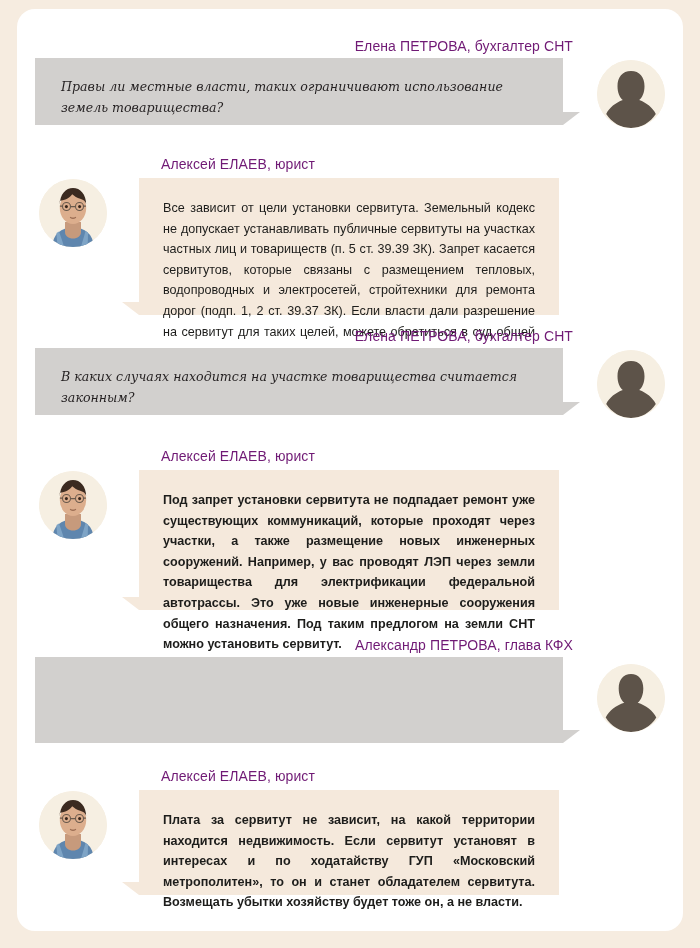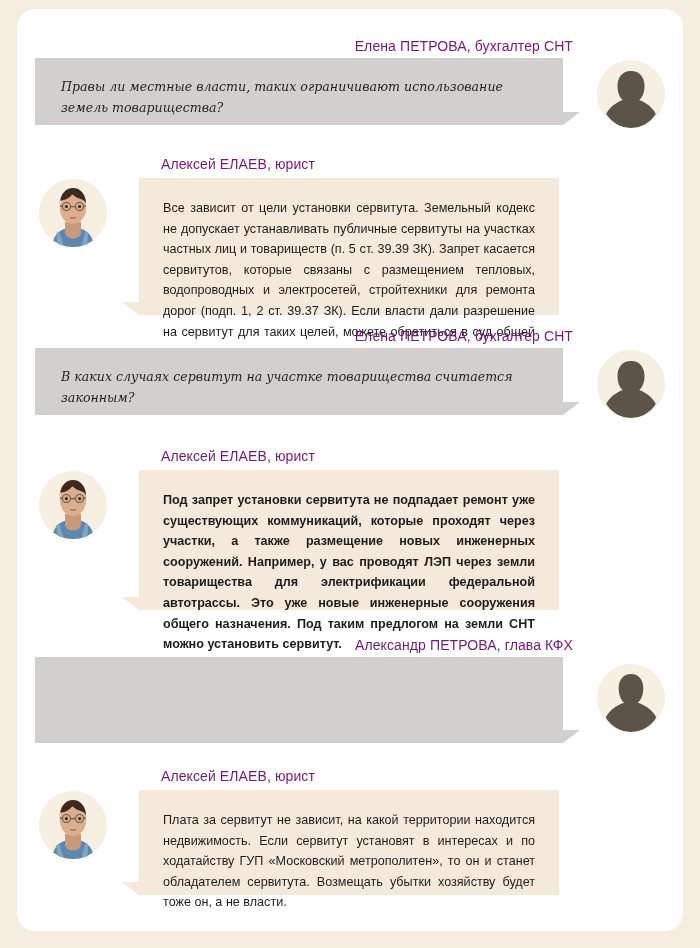--- a/index.html
+++ b/index.html
@@ -178,21 +178,21 @@
             <ellipse cx="40.6" cy="27.6" rx="1.5" ry="1.6" fill="#37261c"></ellipse>
             <path d="M31.5 38.5c1.6 1 3.4 1 5 0" stroke="#9d6f55" stroke-width="1.3" fill="none" stroke-linecap="round"></path>
           </g>
         </svg>
       </div>
     </div>
 
     <div class="block" style="top:320px;height:110px;">
       <div class="speaker q-name">Елена ПЕТРОВА, бухгалтер СНТ</div>
       <div class="bubble q-bubble" style="top:19px;height:67px;">
-        <p class="q-text">В каких случаях сервитут на участке товарищества считается законным?</p>
+        <p class="q-text">В каких случаях находится на участке товарищества считается законным?</p>
         <span class="tail"></span>
       </div>
       <div class="avatar q-avatar" style="top:21px;">
         <svg viewBox="0 0 68 68">
           <circle cx="34" cy="34" r="34" fill="#f6efe2"></circle>
           <path d="M34 11c-8.6 0-13.5 6.2-13.5 15.2 0 6.3 2.1 11.3 5.3 13.9 -7.3 2.6-13.4 7.6-16.6 13.9C14.6 62.4 23.7 68 34 68s19.4-5.6 24.8-14c-3.2-6.3-9.3-11.3-16.6-13.9 3.2-2.6 5.3-7.6 5.3-13.9C47.5 17.2 42.6 11 34 11z" fill="#5d5349"></path>
         </svg>
       </div>
     </div>
 
@@ -232,21 +232,21 @@
       <div class="avatar q-avatar" style="top:26px;">
         <svg viewBox="0 0 68 68">
           <circle cx="34" cy="34" r="34" fill="#f6efe2"></circle>
           <path d="M34 10c-7.6 0-12.3 5.6-12.3 14.4 0 6.3 2.2 11.6 5.6 14.4 -8.2 2.6-15.3 8-18.6 14.8C14.2 62.6 23.5 68 34 68s19.8-5.4 25.3-14.4c-3.3-6.8-10.4-12.2-18.6-14.8 3.4-2.8 5.6-8.1 5.6-14.4C46.3 15.6 41.6 10 34 10z" fill="#5d5349"></path>
         </svg>
       </div>
     </div>
 
     <div class="block" style="top:760px;height:140px;">
       <div class="speaker a-name">Алексей ЕЛАЕВ, юрист</div>
-      <div class="bubble a-bubble" style="top:21px;height:105px;">
+      <div class="bubble a-bubble" style="top:21px;height:105px;font-weight:bold;">
         <p class="a-text">Плата за сервитут не зависит, на какой территории находится недвижимость. Если сервитут установят в интересах и по ходатайству ГУП «Московский метрополитен», то он и станет обладателем сервитута. Возмещать убытки хозяйству будет тоже он, а не власти.</p>
         <span class="tail"></span>
       </div>
       <div class="avatar a-avatar" style="top:22px;">
         <svg viewBox="0 0 68 68">
           <circle cx="34" cy="34" r="34" fill="#f6efe2"></circle>
           <g>
             <path d="M13 68c1-13 9-19.5 21-19.5S54 55 55 68z" fill="#5f86ae"></path>
             <path d="M20 52.5c2 6 4 11 5 15.5h-6c-1-5-1.5-11-1.5-14z" fill="#7ea4c6"></path>
             <path d="M46.5 52c-1.5 6.5-3.5 11.5-4.5 16h6.5c.5-5 .5-12 .5-14.5z" fill="#7ea4c6"></path>

